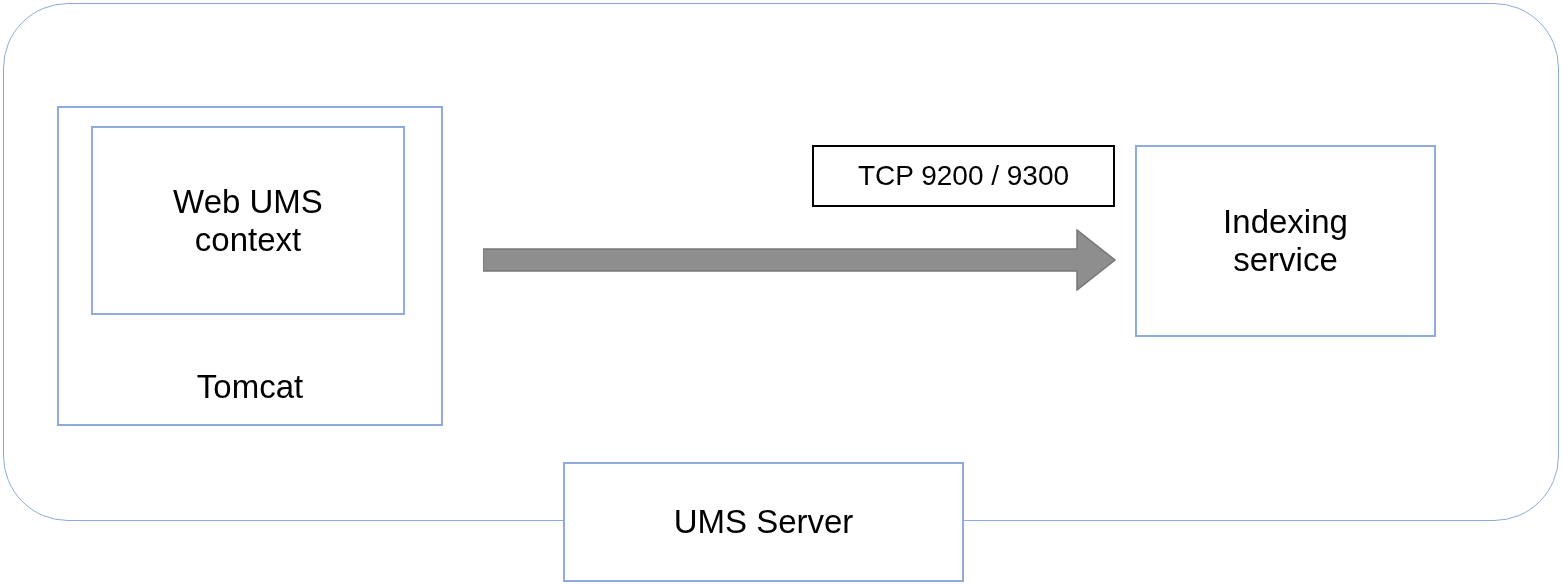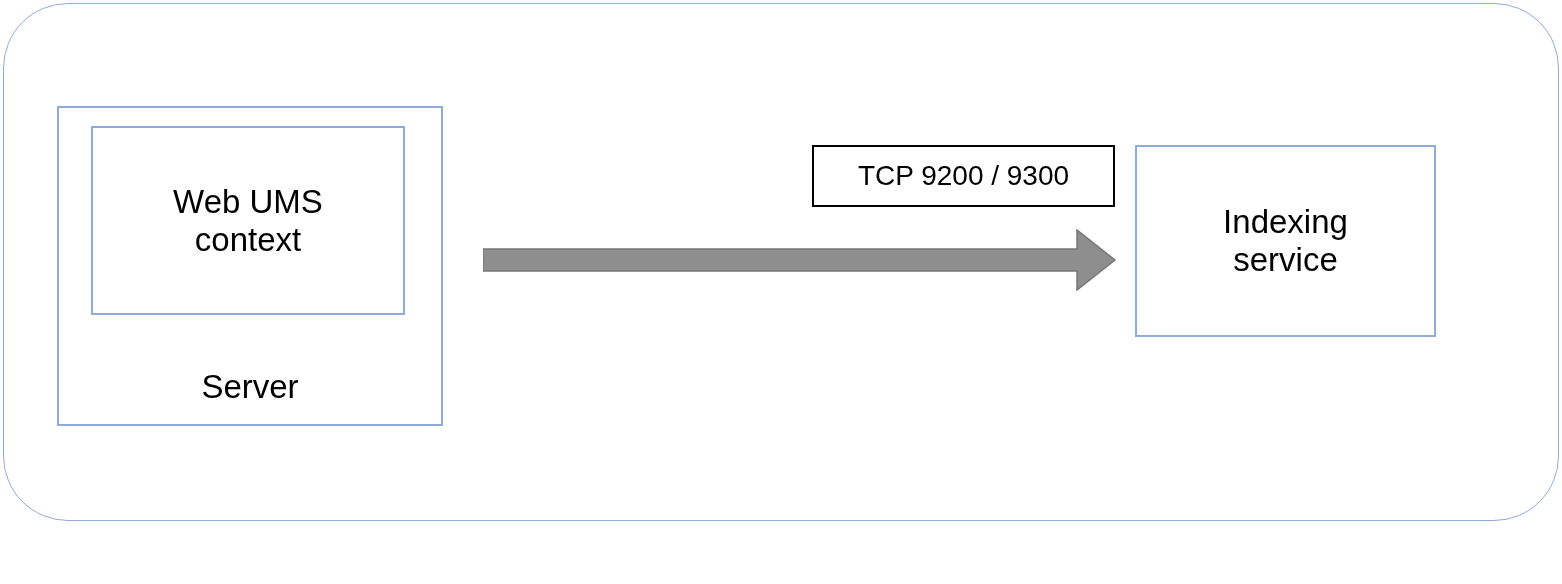--- a/index.html
+++ b/index.html
@@ -97,31 +97,34 @@
 
   <div class="abs boundary"></div>
 
   <div class="abs node tomcat-box"></div>
 
   <div class="abs node web-ums-box">
     <span>Web UMS
 context</span>
   </div>
 
-  <div class="abs tomcat-label">Server</div>
+  <div class="abs tomcat-label">Tomcat</div>
 
   <div class="abs connection-arrow">
     <svg width="634" height="62" viewBox="0 0 634 62">
       <polygon points="0,20 594,20 594,1 632,31 594,61 594,42 0,42" style="fill: var(--arrow-fill); stroke: var(--arrow-outline); stroke-width: 1.5;"></polygon>
     </svg>
   </div>
 
   <div class="abs connection-label-box">
     <span>TCP 9200 / 9300</span>
   </div>
 
   <div class="abs node indexing-box">
     <span>Indexing
 service</span>
   </div>
 
+  <div class="abs node ums-server-box">
+    <span>UMS Server</span>
+  </div>
 
 </div>
 
 </body></html>

